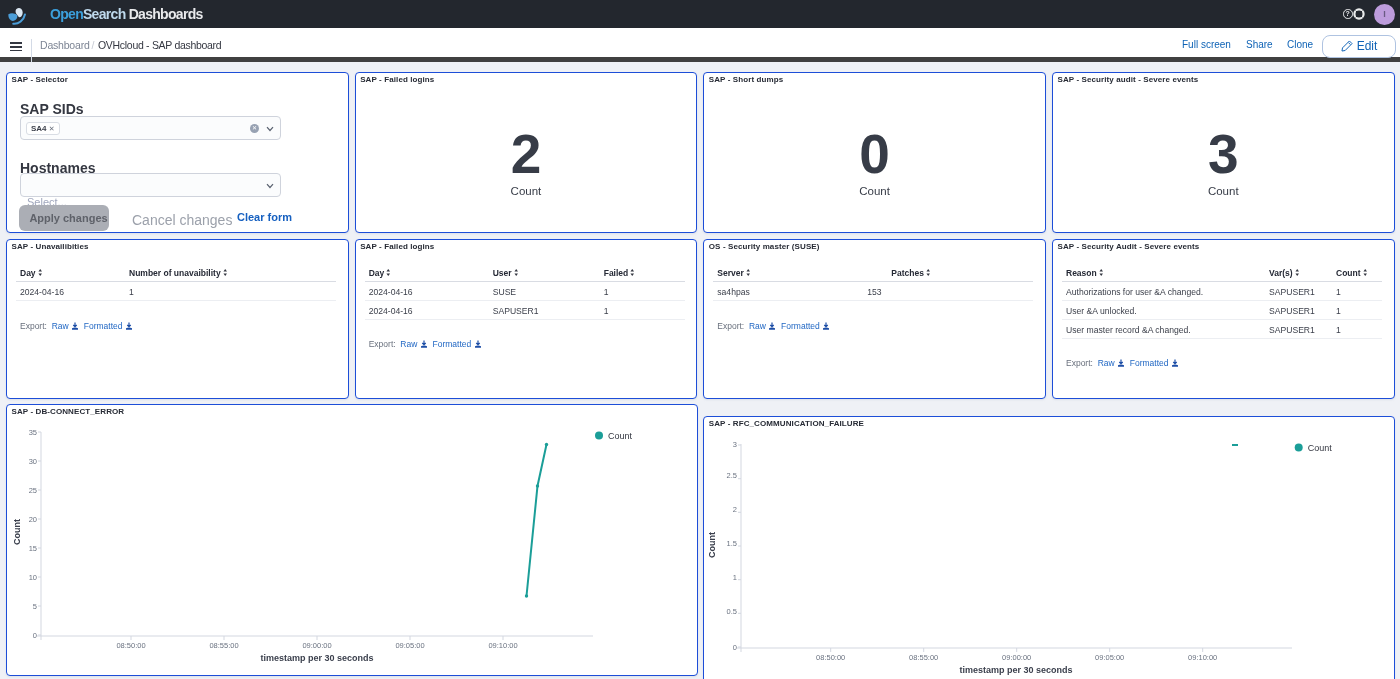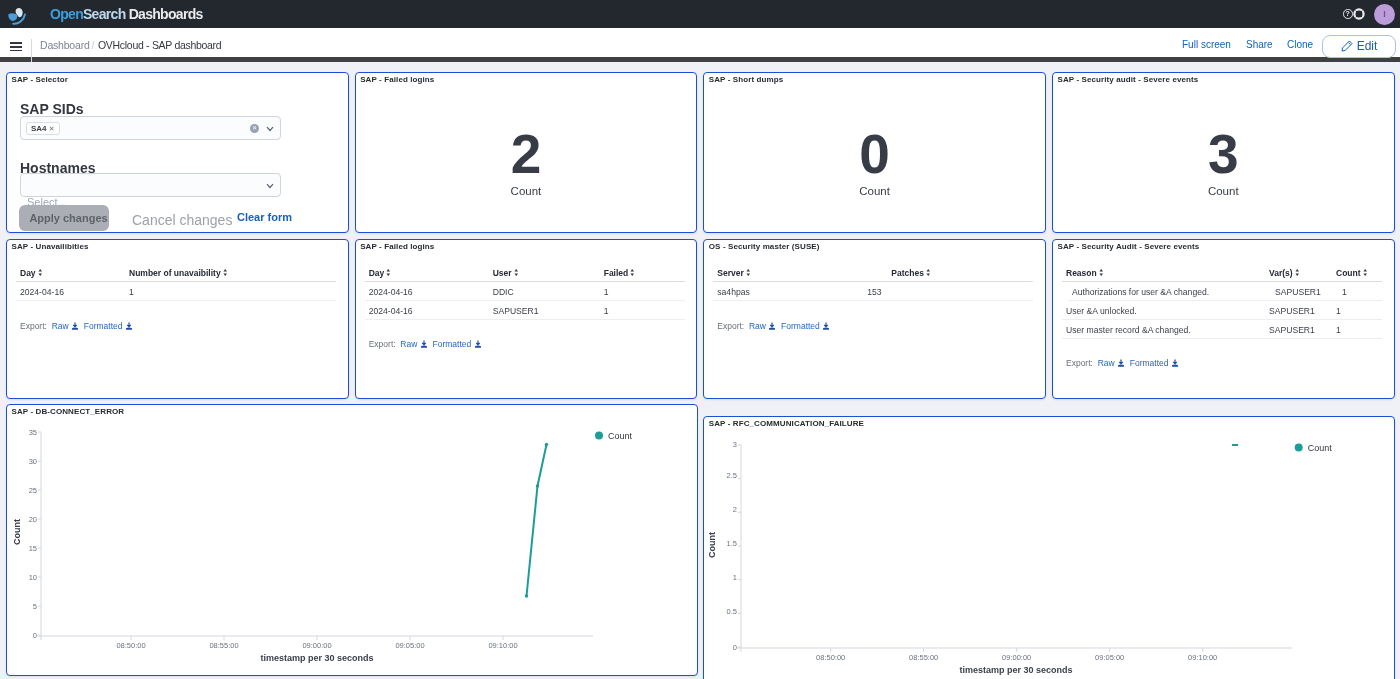--- a/index.html
+++ b/index.html
@@ -155,21 +155,21 @@
             <path d="M3 0 L5.6 3.6 H0.4 Z" fill="#343741"></path>
             <path d="M3 10 L0.4 6.4 H5.6 Z" fill="#343741"></path>
           </svg></div>
         <div style="left:239px; top:4px;">Failed<svg class="sorticon" viewBox="0 0 6 10">
             <path d="M3 0 L5.6 3.6 H0.4 Z" fill="#343741"></path>
             <path d="M3 10 L0.4 6.4 H5.6 Z" fill="#343741"></path>
           </svg></div>
       </div>
     <div class="trr" style="position:relative;">
         <div style="left:4px; top:5px;">2024-04-16</div>
-        <div style="left:128px; top:5px;">DDIC</div>
+        <div style="left:128px; top:5px;">SUSE</div>
         <div style="left:239px; top:5px;">1</div>
       </div>
     <div class="trr" style="position:relative;">
         <div style="left:4px; top:5px;">2024-04-16</div>
         <div style="left:128px; top:5px;">SAPUSER1</div>
         <div style="left:239px; top:5px;">1</div>
       </div>
   </div>
   <div class="exp" style="top:99.5px;">Export:&nbsp; <span class="lnk">Raw</span> <svg class="dlic" viewBox="0 0 16 16">
         <path d="M8 1 v8 M4.5 6 L8 9.5 L11.5 6" stroke="#1c4da6" stroke-width="2.4" fill="none"></path>
@@ -217,21 +217,21 @@
           </svg></div>
         <div style="left:207px; top:4px;">Var(s)<svg class="sorticon" viewBox="0 0 6 10">
             <path d="M3 0 L5.6 3.6 H0.4 Z" fill="#343741"></path>
             <path d="M3 10 L0.4 6.4 H5.6 Z" fill="#343741"></path>
           </svg></div>
         <div style="left:274px; top:4px;">Count<svg class="sorticon" viewBox="0 0 6 10">
             <path d="M3 0 L5.6 3.6 H0.4 Z" fill="#343741"></path>
             <path d="M3 10 L0.4 6.4 H5.6 Z" fill="#343741"></path>
           </svg></div>
       </div>
-    <div class="trr" style="position:relative;margin-left:6px;">
+    <div class="trr" style="position:relative;">
         <div style="left:4px; top:5px;">Authorizations for user &amp;A changed.</div>
         <div style="left:207px; top:5px;">SAPUSER1</div>
         <div style="left:274px; top:5px;">1</div>
       </div>
     <div class="trr" style="position:relative;">
         <div style="left:4px; top:5px;">User &amp;A unlocked.</div>
         <div style="left:207px; top:5px;">SAPUSER1</div>
         <div style="left:274px; top:5px;">1</div>
       </div>
     <div class="trr" style="position:relative;">

